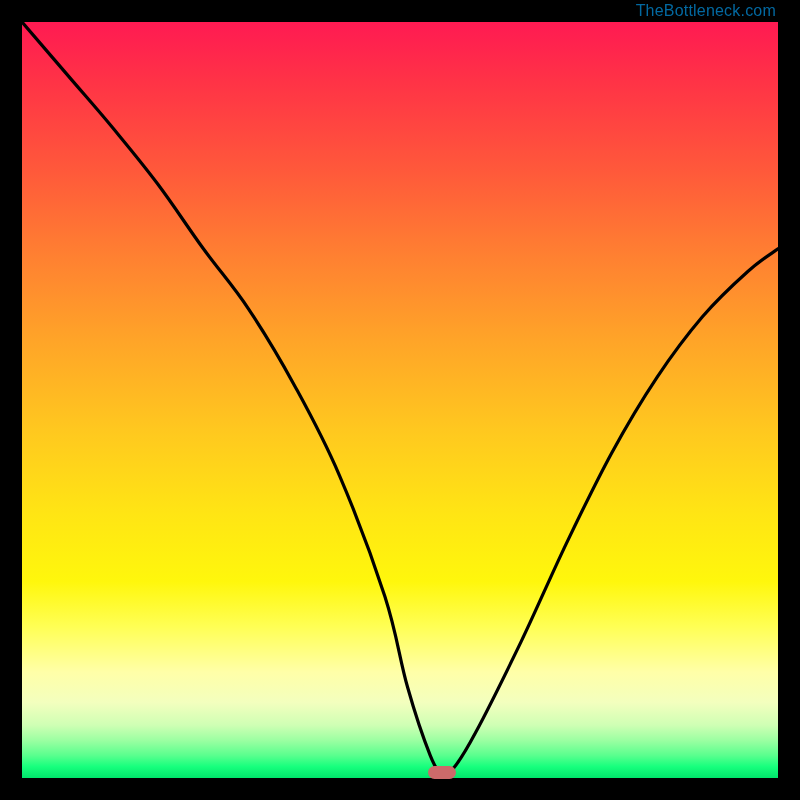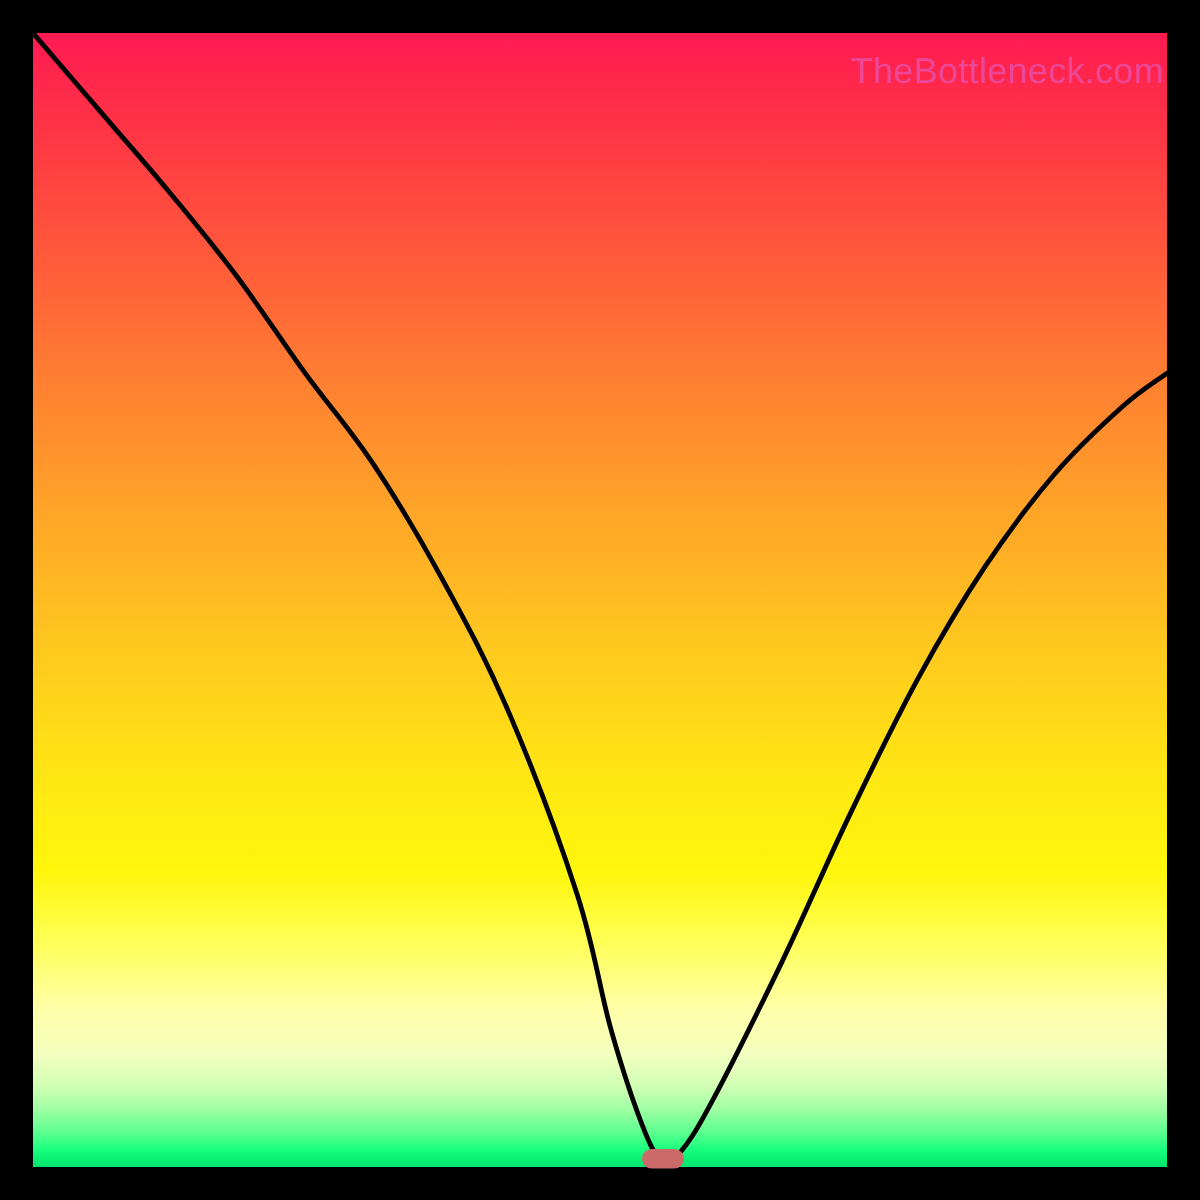--- a/index.html
+++ b/index.html
@@ -42,26 +42,25 @@
       #9cffa2 95%,
       #5aff8e 97%,
       #17ff7d 98.5%,
       #00e56b 100%
     );
   }
   .watermark {
     position: absolute;
     top: 2px;
     right: 24px;
-    color: #ec4899;
-    font-size: 24px;
+    color: #0369a1;
+    font-size: 16px;
     font-weight: 500;
     letter-spacing: 0.2px;
     user-select: none;
-    margin-top: 32px;
   }
   svg.curve {
     position: absolute;
     left: 0;
     top: 0;
     width: 756px;
     height: 756px;
   }
   .marker {
     position: absolute;

